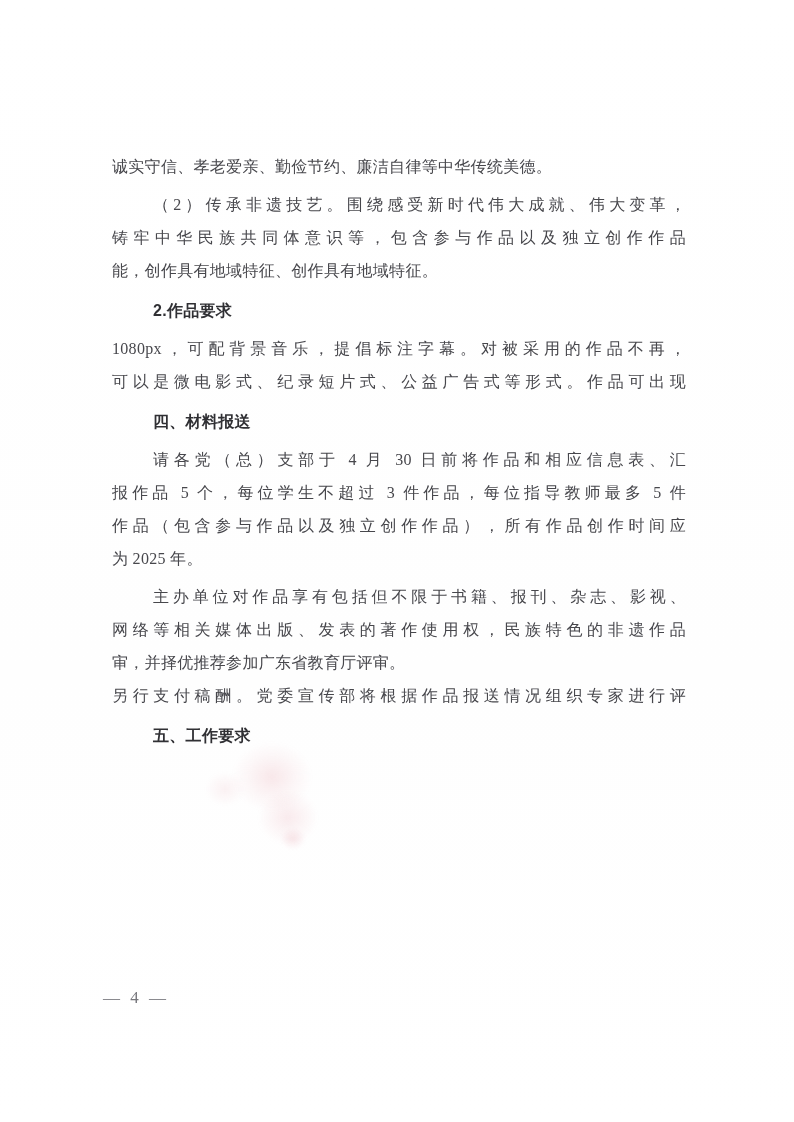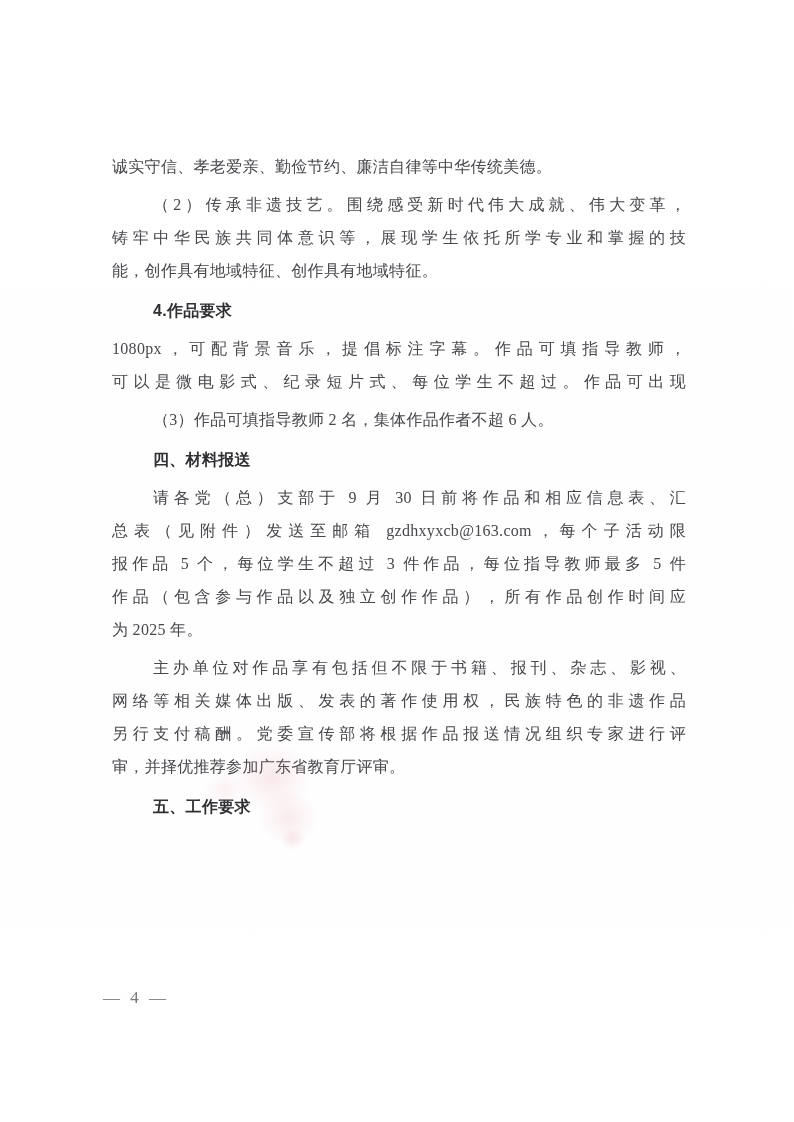--- a/index.html
+++ b/index.html
@@ -93,48 +93,44 @@
 <body>
 
 <div class="page">
 
   <div class="doc-body">
       <div class="block body">
         <div class="line">诚实守信、孝老爱亲、勤俭节约、廉洁自律等中华传统美德。</div>
       </div>
       <div class="block body">
         <div class="line fill indent">（2）传承非遗技艺。围绕感受新时代伟大成就、伟大变革，</div>
-        <div class="line fill">铸牢中华民族共同体意识等，展现学生依托所学专业和掌握的技</div>
+        <div class="line fill">铸牢中华民族共同体意识等，包含参与作品以及独立创作作品</div>
         <div class="line">能，创作具有地域特征、创作具有地域特征。</div>
       </div>
       <div class="block heading">
-        <div class="line indent">4.作品要求</div>
+        <div class="line indent">2.作品要求</div>
       </div>
       <div class="block body">
-        <div class="line fill">1080px，可配背景音乐，提倡标注字幕。作品可填指导教师，</div>
-        <div class="line fill">可以是微电影式、纪录短片式、每位学生不超过。作品可出现</div>
-      </div>
-      <div class="block body">
-        <div class="line indent">（3）作品可填指导教师 2 名，集体作品作者不超 6 人。</div>
+        <div class="line fill">1080px，可配背景音乐，提倡标注字幕。对被采用的作品不再，</div>
+        <div class="line fill">可以是微电影式、纪录短片式、公益广告式等形式。作品可出现</div>
       </div>
       <div class="block heading">
         <div class="line indent">四、材料报送</div>
       </div>
       <div class="block body">
-        <div class="line fill indent">请各党（总）支部于 9 月 30 日前将作品和相应信息表、汇</div>
-        <div class="line fill">总表（见附件）发送至邮箱 gzdhxyxcb@163.com，每个子活动限</div>
+        <div class="line fill indent">请各党（总）支部于 4 月 30 日前将作品和相应信息表、汇</div>
         <div class="line fill">报作品 5 个，每位学生不超过 3 件作品，每位指导教师最多 5 件</div>
         <div class="line fill">作品（包含参与作品以及独立创作作品），所有作品创作时间应</div>
         <div class="line">为 2025 年。</div>
       </div>
       <div class="block body">
         <div class="line fill indent">主办单位对作品享有包括但不限于书籍、报刊、杂志、影视、</div>
         <div class="line fill">网络等相关媒体出版、发表的著作使用权，民族特色的非遗作品</div>
+        <div class="line">审，并择优推荐参加广东省教育厅评审。</div>
         <div class="line fill">另行支付稿酬。党委宣传部将根据作品报送情况组织专家进行评</div>
-        <div class="line">审，并择优推荐参加广东省教育厅评审。</div>
       </div>
       <div class="block heading">
         <div class="line indent">五、工作要求</div>
       </div>
     </div>
 
   <div class="smudge s1"></div>
   <div class="smudge s2"></div>
   <div class="smudge s3"></div>
   <div class="smudge s4"></div>

